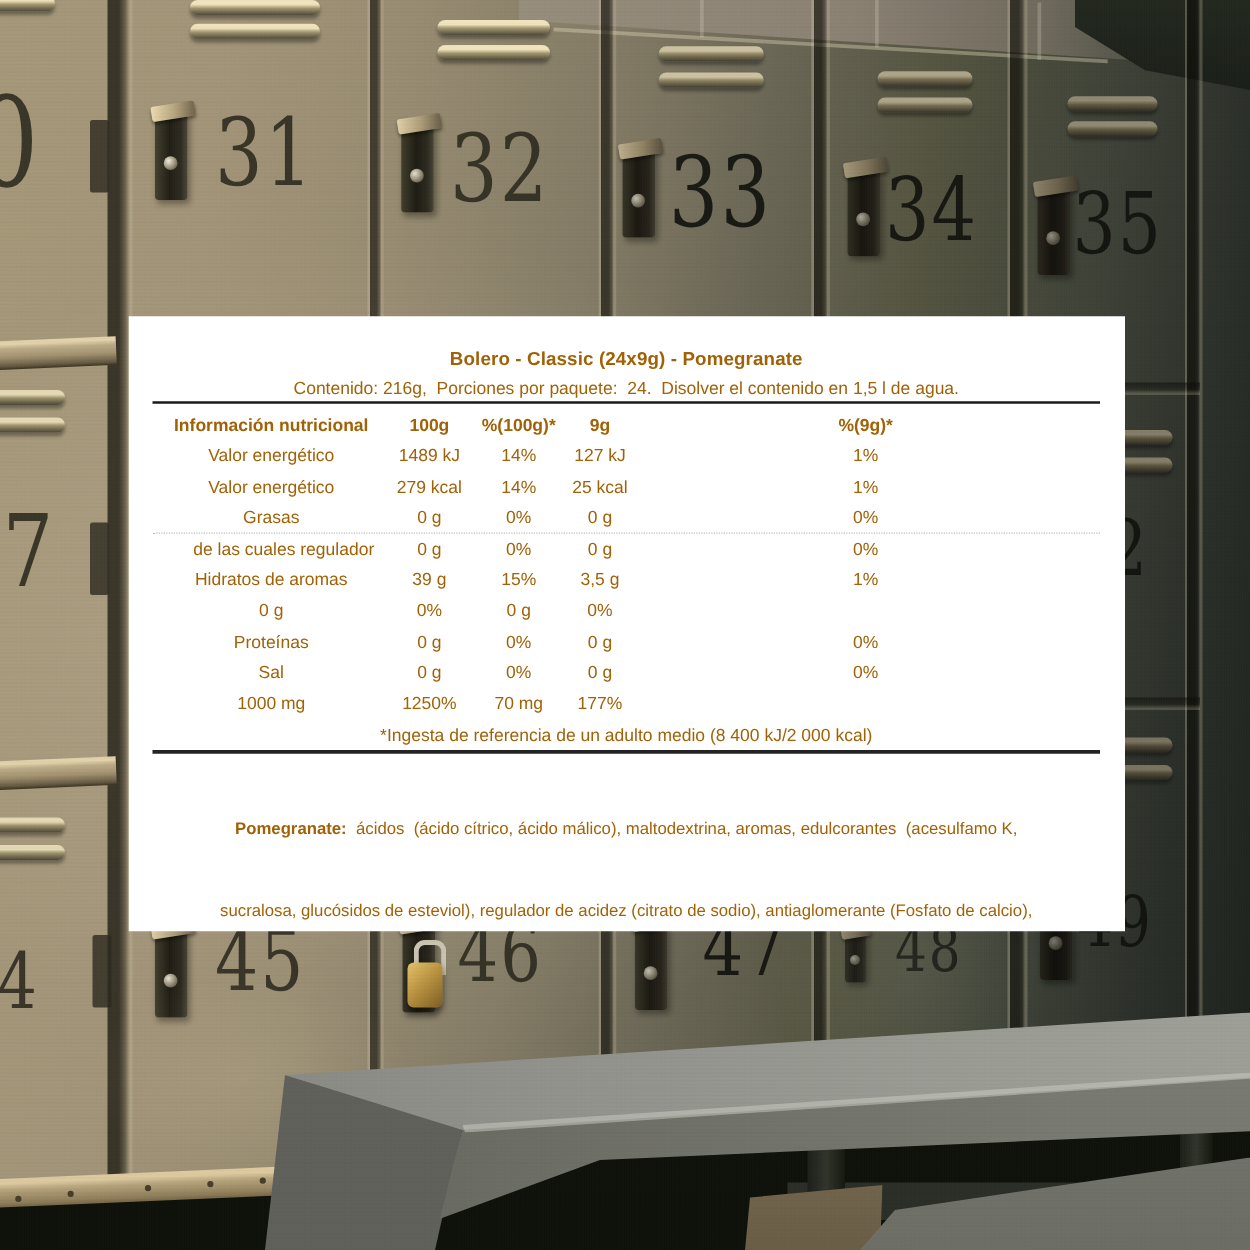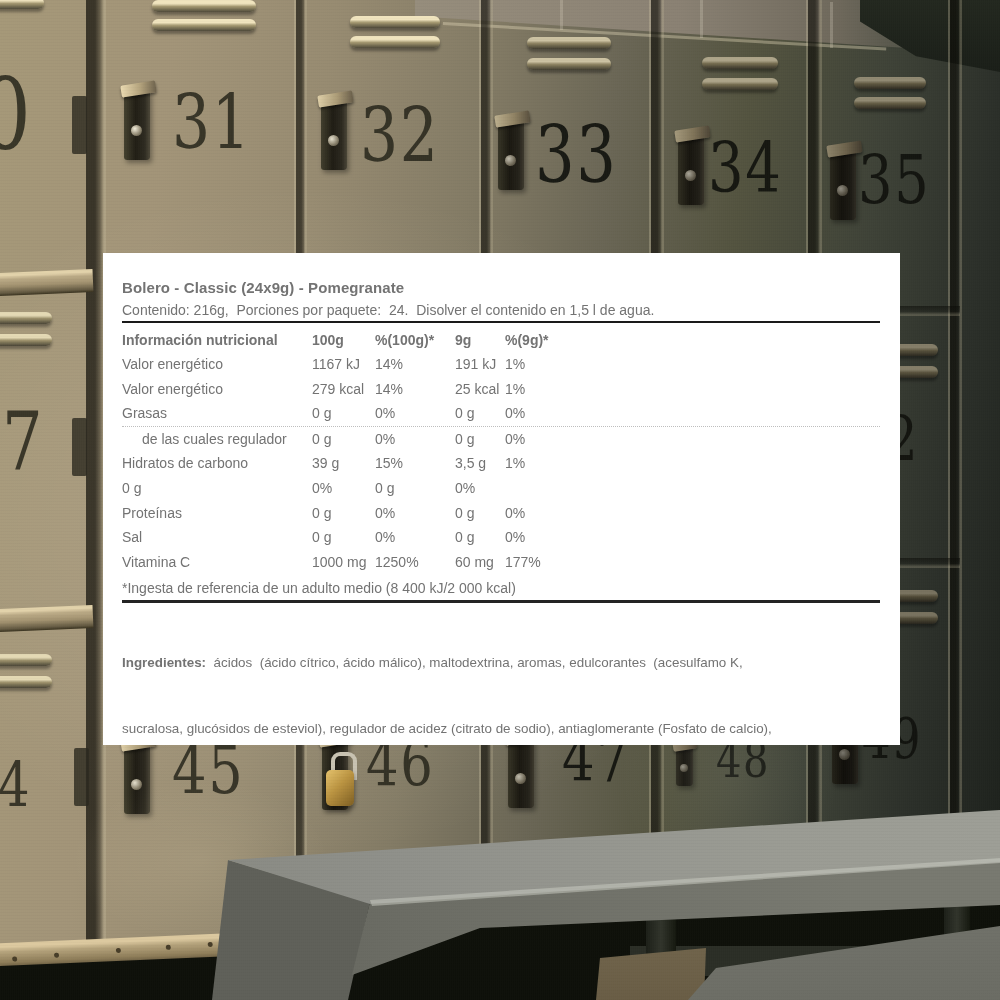--- a/index.html
+++ b/index.html
@@ -60,22 +60,22 @@
   .bench-edge{background:rgba(206,207,197,.5);
       clip-path:polygon(370px 900px,1000px 858px,1000px 863px,372px 906px);}
   .slab{inset:0;background:linear-gradient(175deg,#a9aaa1 6%,#90918a 30%,#7e7f77 72%,#6b6c64);
       clip-path:polygon(688px 1000px,716px 968px,1000px 926px,1000px 1000px);}
   .floorpatch{inset:0;background:linear-gradient(180deg,#c0ae89,#8f8164 70%,#695d45);
       clip-path:polygon(596px 1000px,600px 958px,706px 948px,704px 1000px);}
   .grain{inset:0;opacity:.5;background-image:
       repeating-linear-gradient(0deg,rgba(0,0,0,.035) 0 1px,transparent 1px 3px),
       repeating-linear-gradient(90deg,rgba(255,255,255,.025) 0 1px,transparent 1px 2px);}
   
-  .panel{left:103px;top:253px;width:797px;height:492px;background:#fff;color:#737373;
-      box-sizing:border-box;padding:26px 20px 0 19px;overflow:hidden;z-index:10;}
+  .panel{left:103px;top:253px;width:797px;height:492px;background:#fff;color:#a16207;
+      box-sizing:border-box;padding:26px 20px 0 19px;overflow:hidden;z-index:10;text-align:center;}
   .p-title{font-size:15px;font-weight:bold;letter-spacing:.1px;line-height:18px;}
   .p-sub{font-size:14px;line-height:18px;margin-top:4px;white-space:pre-wrap;}
   .rule-dark{border-top:2px solid #1a1a1a;margin-top:2px;}
   .thead,.trow{display:grid;grid-template-columns:190px 63px 80px 50px auto;font-size:14px;}
   .thead{font-weight:bold;padding:6px 0 3px;line-height:18px;margin-top:2px;}
   .trow{line-height:24.6px;}
   .trow .ind{padding-left:20px;}
   .dotted{border-bottom:1px dotted rgba(70,70,70,.35);}
   .footnote{font-size:14px;line-height:18px;padding-top:5px;white-space:pre-wrap;}
   .rule-thick{border-top:3px solid #232323;margin-top:3px;}
@@ -190,23 +190,23 @@
     <div class="thead">
       <div>Información nutricional</div>
       <div>100g</div>
       <div>%(100g)*</div>
       <div>9g</div>
       <div>%(9g)*</div>
     </div>
 
     <div class="trow">
       <div>Valor energético</div>
-      <div>1167 kJ</div>
+      <div>1489 kJ</div>
       <div>14%</div>
-      <div>191 kJ</div>
+      <div>127 kJ</div>
       <div>1%</div>
     </div>
     <div class="trow">
       <div>Valor energético</div>
       <div>279 kcal</div>
       <div>14%</div>
       <div>25 kcal</div>
       <div>1%</div>
     </div>
     <div class="trow dotted">
@@ -217,21 +217,21 @@
       <div>0%</div>
     </div>
     <div class="trow">
       <div class="ind">de las cuales regulador</div>
       <div>0 g</div>
       <div>0%</div>
       <div>0 g</div>
       <div>0%</div>
     </div>
     <div class="trow">
-      <div>Hidratos de carbono</div>
+      <div>Hidratos de aromas</div>
       <div>39 g</div>
       <div>15%</div>
       <div>3,5 g</div>
       <div>1%</div>
     </div>
     <div class="trow">
       <div>0 g</div>
       <div>0%</div>
       <div>0 g</div>
       <div>0%</div>
@@ -244,31 +244,30 @@
       <div>0%</div>
     </div>
     <div class="trow">
       <div>Sal</div>
       <div>0 g</div>
       <div>0%</div>
       <div>0 g</div>
       <div>0%</div>
     </div>
     <div class="trow">
-      <div>Vitamina C</div>
       <div>1000 mg</div>
       <div>1250%</div>
-      <div>60 mg</div>
+      <div>70 mg</div>
       <div>177%</div>
     </div>
 
     <div class="footnote">*Ingesta de referencia de un adulto medio (8 400 kJ/2 000 kcal)</div>
     <div class="rule-thick"></div>
 
     <div class="ingr">
-      <div><b>Ingredientes:</b><span>  ácidos  (ácido cítrico, ácido málico), maltodextrina, aromas, edulcorantes  (acesulfamo K,</span></div>
+      <div><b>Pomegranate:</b><span>  ácidos  (ácido cítrico, ácido málico), maltodextrina, aromas, edulcorantes  (acesulfamo K,</span></div>
       <div>sucralosa, glucósidos de esteviol), regulador de acidez (citrato de sodio), antiaglomerante (Fosfato de calcio),</div>
       
       
     </div>
 
   </div>
 </div>
 
 </body></html>

